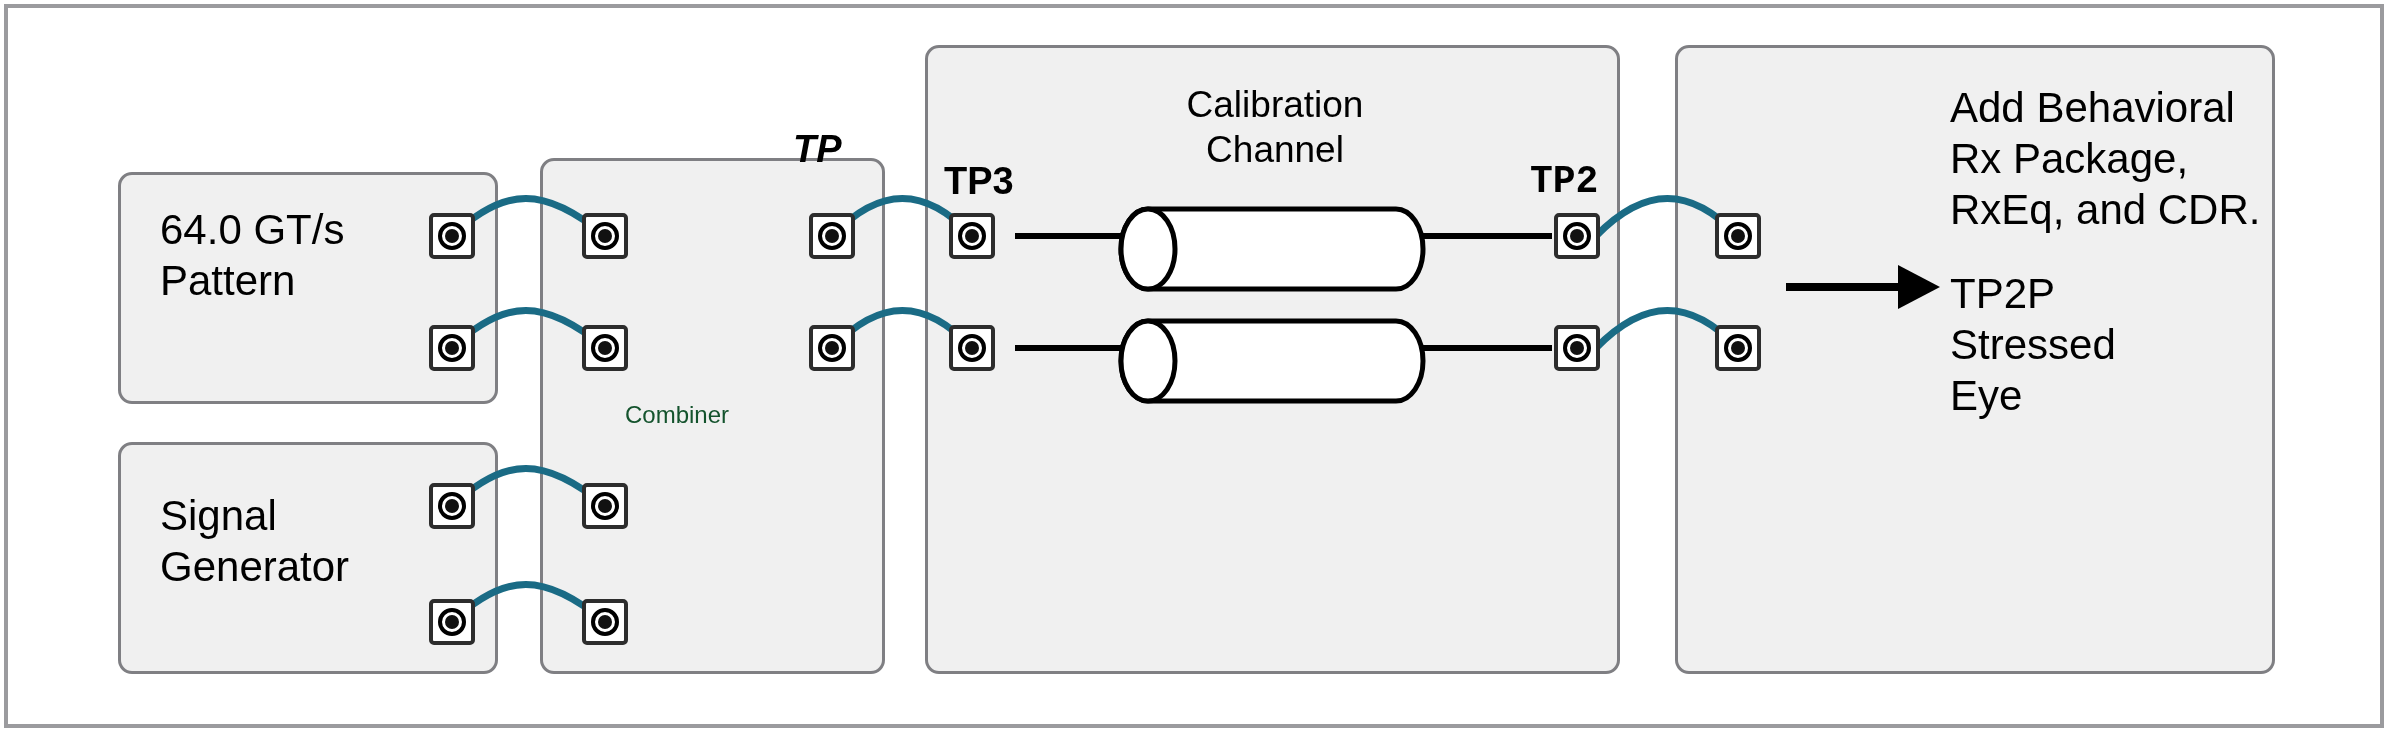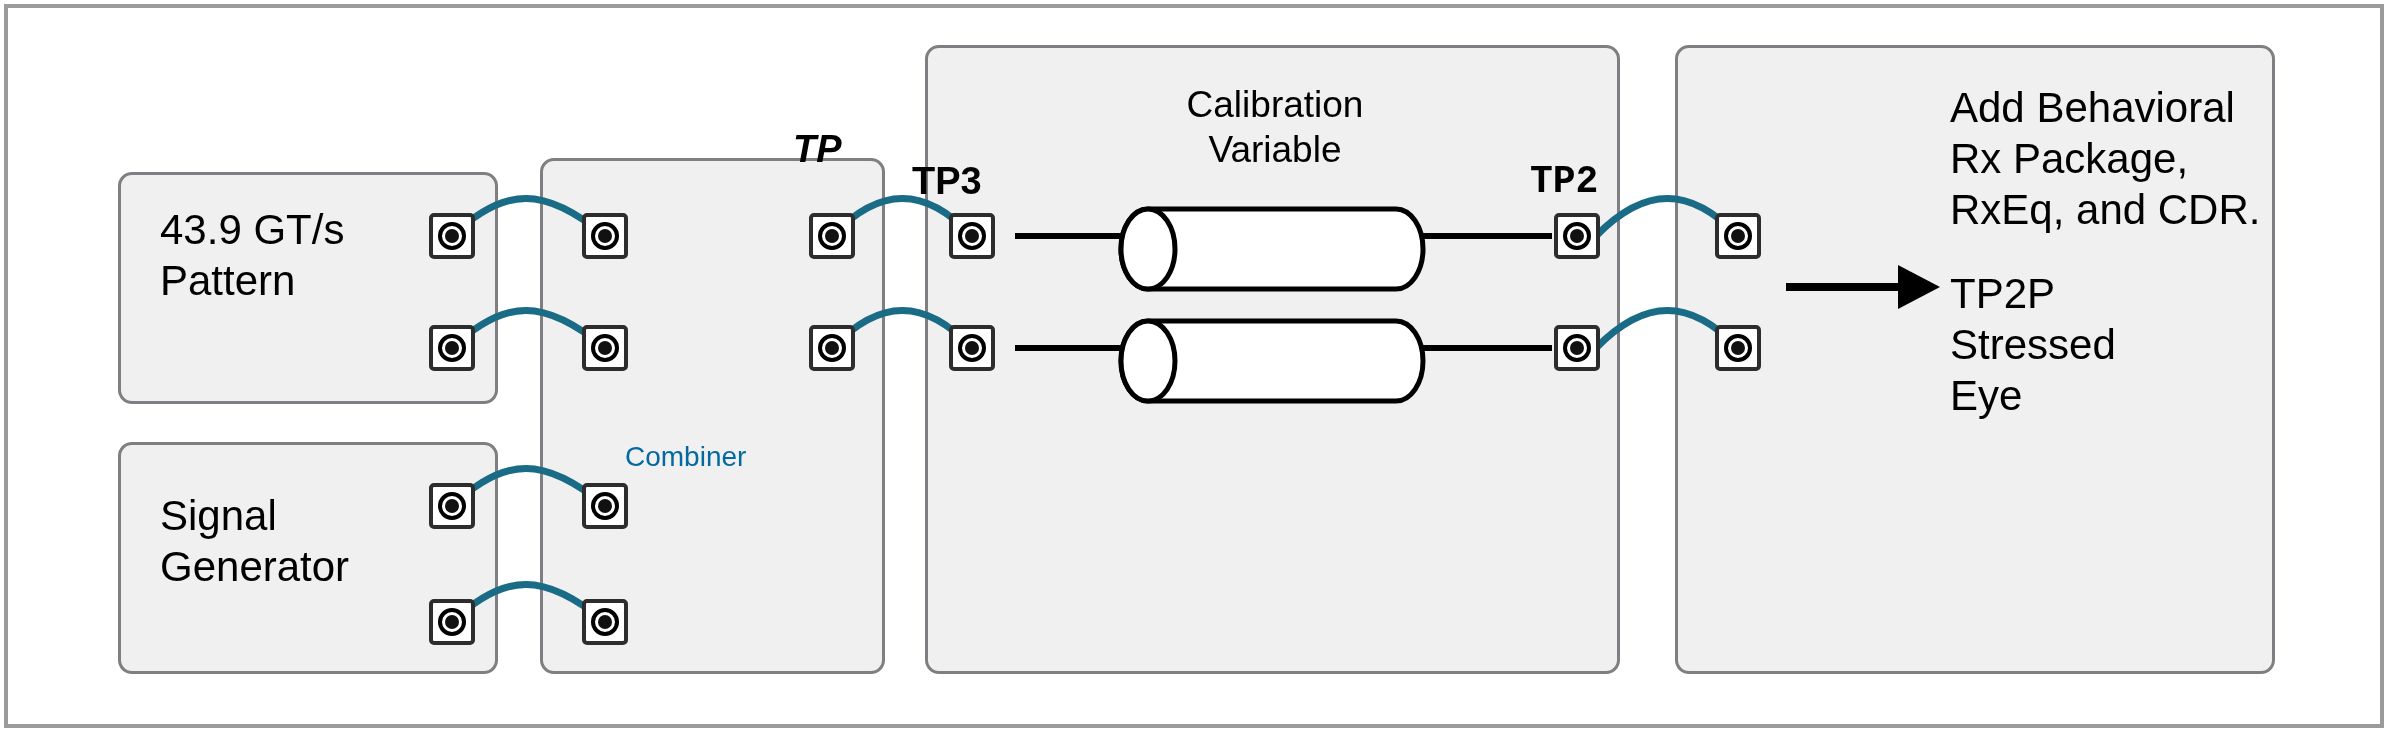--- a/index.html
+++ b/index.html
@@ -43,26 +43,25 @@
   .tp-label {
     position: absolute;
     color: #000000;
     font-size: 38px;
     font-weight: bold;
     white-space: nowrap;
     font-family: "Liberation Sans", sans-serif;
   }
   .plain-label {
     position: absolute;
-    color: #0369a1;
-    font-size: 28px;
+    color: #14532d;
+    font-size: 24px;
     line-height: 1.24;
     white-space: pre-line;
     font-family: "Liberation Sans", sans-serif;
-    margin-top: 40px;
   }
   .para-label {
     position: absolute;
     color: #000000;
     font-size: 37px;
     line-height: 1.35;
     white-space: pre-line;
     font-family: "Liberation Sans", sans-serif;
   }
   .channel-title {
@@ -128,44 +127,44 @@
   <div class="panel" style="left:118px; top:172px; width:380px; height:232px;"></div>
 
   <div class="panel" style="left:118px; top:442px; width:380px; height:232px;"></div>
 
   <div class="panel" style="left:540px; top:158px; width:345px; height:516px;"></div>
 
   <div class="panel" style="left:925px; top:45px; width:695px; height:629px;"></div>
 
   <div class="panel" style="left:1675px; top:45px; width:600px; height:629px;"></div>
 
-  <div class="panel-label" style="left:160px; top:204px; width:280px;">43.9 GT/s
+  <div class="panel-label" style="left:160px; top:204px; width:280px;">64.0 GT/s
 Pattern</div>
 
   <div class="panel-label" style="left:160px; top:490px; width:290px;">Signal
 Generator</div>
 
   <div class="plain-label" style="left:625px; top:400px; width:300px;">Combiner</div>
 
   <div class="channel-title" style="left:1105px; top:82px; width:340px;">Calibration
-Variable</div>
+Channel</div>
 
 
   <div class="panel-label" style="left:1950px; top:82px; width:320px;">Add Behavioral
 Rx Package,
 RxEq, and CDR.</div>
 
   <div class="panel-label" style="left:1950px; top:268px; width:300px;">TP2P
 Stressed
 Eye</div>
 
 
   <div class="tp-label" style="left:793px; top:128px;font-style:italic;">TP</div>
 
-  <div class="tp-label" style="left:912px; top:160px;">TP3</div>
+  <div class="tp-label" style="left:944px; top:160px;">TP3</div>
 
   <div class="tp-label" style="left:1530px; top:160px;font-family:Liberation Mono, monospace;">TP2</div>
 
   <svg class="overlay" viewBox="0 0 2394 738">
 
     <line x1="1015" y1="236" x2="1146" y2="236" stroke="#000000" stroke-width="6"></line>
 
     <line x1="1419" y1="236" x2="1552" y2="236" stroke="#000000" stroke-width="6"></line>
 
     <line x1="1015" y1="348" x2="1146" y2="348" stroke="#000000" stroke-width="6"></line>

